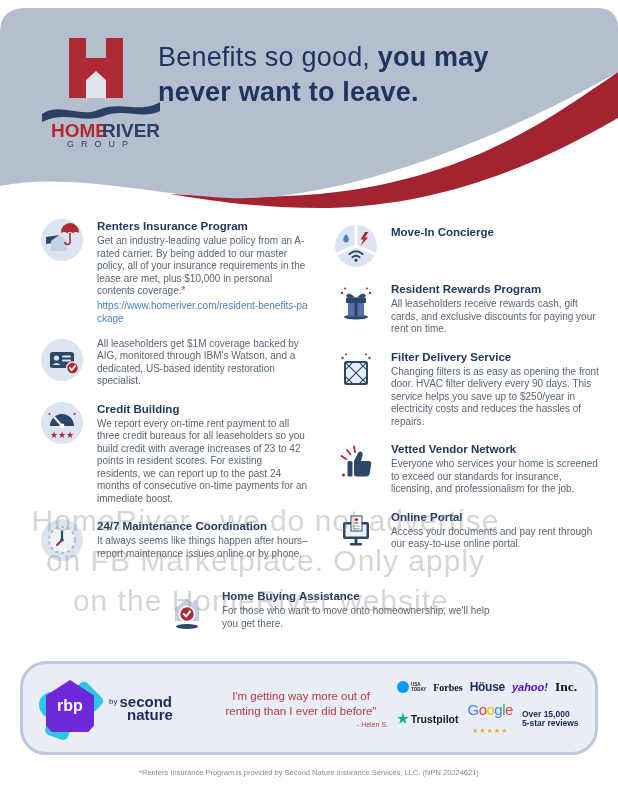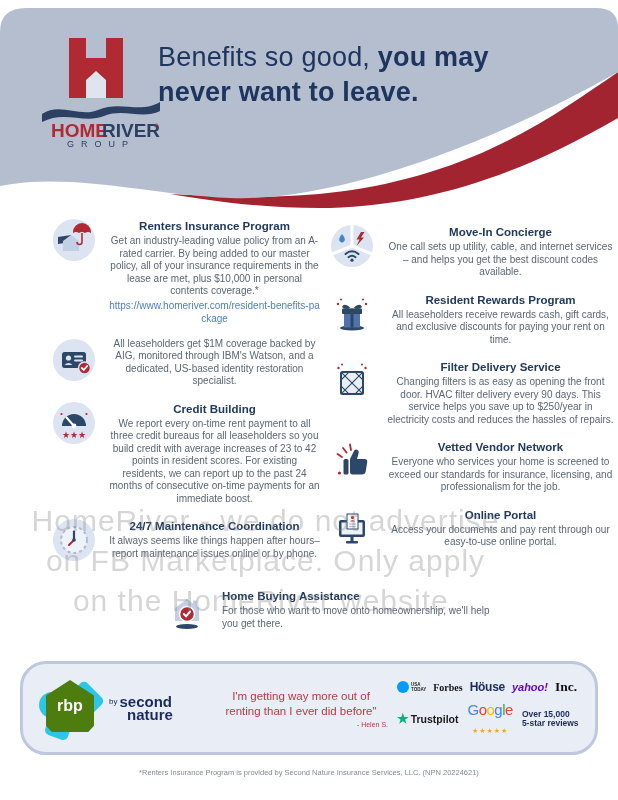--- a/index.html
+++ b/index.html
@@ -8,22 +8,22 @@
 
   
   .header{position:absolute;top:0;left:0;width:618px;height:212px;}
   .header svg.wave{position:absolute;top:0;left:0;}
   .logo{position:absolute;top:36px;left:42px;width:118px;height:112px;}
   .headline{position:absolute;top:40px;left:158px;width:420px;
             font-size:27px;line-height:35px;color:#1e3560;letter-spacing:.2px;}
   .headline .bold{font-weight:bold;}
 
   
-  .main{position:absolute;top:218px;left:52px;width:562px;display:grid;
-        grid-template-columns:268px 1fr;column-gap:10px;text-align:center;}
+  .main{position:absolute;top:218px;left:40px;width:562px;display:grid;
+        grid-template-columns:268px 1fr;column-gap:26px;}
   .col-right{padding-top:6px;}
   .item{display:flex;gap:13px;margin-bottom:13px;}
   .item .icon{flex:0 0 44px;width:44px;height:44px;}
   .ititle{font-size:11.5px;font-weight:bold;color:#20395e;margin:2px 0 3px 0;}
   .ibody{font-size:10px;line-height:12.5px;color:#5a6673;}
   .ilink{display:block;font-size:10px;line-height:13px;color:#4d82be;
          text-decoration:none;word-break:break-all;margin-top:1px;}
   .hba{position:absolute;top:588px;left:165px;width:330px;display:flex;gap:13px;}
 
   
@@ -34,21 +34,21 @@
   
   .footer{position:absolute;top:661px;left:20px;width:578px;height:94px;
           background:#e9edf6;border:3px solid #bdc8dd;border-radius:26px;
           box-sizing:border-box;display:flex;align-items:center;
           justify-content:space-between;padding:0 16px;z-index:7;}
   .rbp-wrap{display:flex;align-items:center;gap:8px;width:166px;}
   .rbp-logo{position:relative;width:62px;height:60px;}
   .rbp-c1{position:absolute;left:0;top:14px;width:26px;height:26px;border-radius:50%;background:#2ec6e6;}
   .rbp-c2{position:absolute;right:2px;top:8px;width:30px;height:30px;background:#2ec6e6;transform:rotate(45deg);border-radius:5px;}
   .rbp-c3{position:absolute;left:8px;bottom:0px;width:24px;height:24px;background:#2ec6e6;transform:rotate(20deg);border-radius:5px;}
-  .rbp-pent{position:absolute;left:7px;top:2px;width:48px;height:52px;background:#4d7c0f;
+  .rbp-pent{position:absolute;left:7px;top:2px;width:48px;height:52px;background:#6d28d9;
             clip-path:polygon(50% 0%,100% 30%,100% 88%,88% 100%,12% 100%,0% 88%,0% 30%);
             display:flex;align-items:center;justify-content:center;
             color:#fff;font-weight:bold;font-size:16px;}
   .sn-block{color:#1b2a5e;line-height:13px;font-size:15px;font-weight:bold;}
   .sn-by{font-size:8px;font-weight:normal;vertical-align:top;margin-right:2px;}
   .sn-l2{margin-left:18px;margin-top:7px;}
   .quote{width:186px;text-align:center;color:#b63b44;}
   .quote .q{font-size:11.5px;font-weight:normal;line-height:15px;}
   .quote .attr{font-size:7px;text-align:right;margin-top:2px;padding-right:6px;}
   .press{width:182px;}
@@ -181,21 +181,20 @@
             <path d="M22 22 L22 1 M22 22 L2 30 M22 22 L42 30" stroke="#fff" stroke-width="3"></path>
             <path d="M12 10 C15.5 14.5 16 17 12 18.8 C8 17 8.5 14.5 12 10 Z" fill="#4a7fc1"></path>
             <path d="M31 8 l-4.5 7.5 h3 l-3 6.5 7.5 -8.5 h-3 l3.5 -5.5 z" fill="#b02a33"></path>
             <path d="M15.5 30 q6.5 -5.5 13 0" stroke="#2c4767" stroke-width="2" fill="none" stroke-linecap="round"></path>
             <path d="M18.5 33.2 q3.5 -3 7 0" stroke="#2c4767" stroke-width="2" fill="none" stroke-linecap="round"></path>
             <circle cx="22" cy="36.2" r="1.6" fill="#2c4767"></circle>
           </svg>
         </span>
         <div class="itext">
           <div class="ititle">Move-In Concierge</div>
-          <div class="ibody">One call sets up utility, cable, and internet services – and helps you get the best discount codes available.</div>
         </div>
       </div>
 
       <div class="item">
         <span class="icon">
           <svg viewBox="0 0 44 44" width="44" height="44">
             <circle cx="8" cy="12" r="1.2" fill="#b02a33"></circle>
               <circle cx="36" cy="12" r="1.2" fill="#b02a33"></circle>
             <circle cx="11" cy="7.5" r="1" fill="#b02a33"></circle>
               <circle cx="33" cy="7.5" r="1" fill="#b02a33"></circle>

